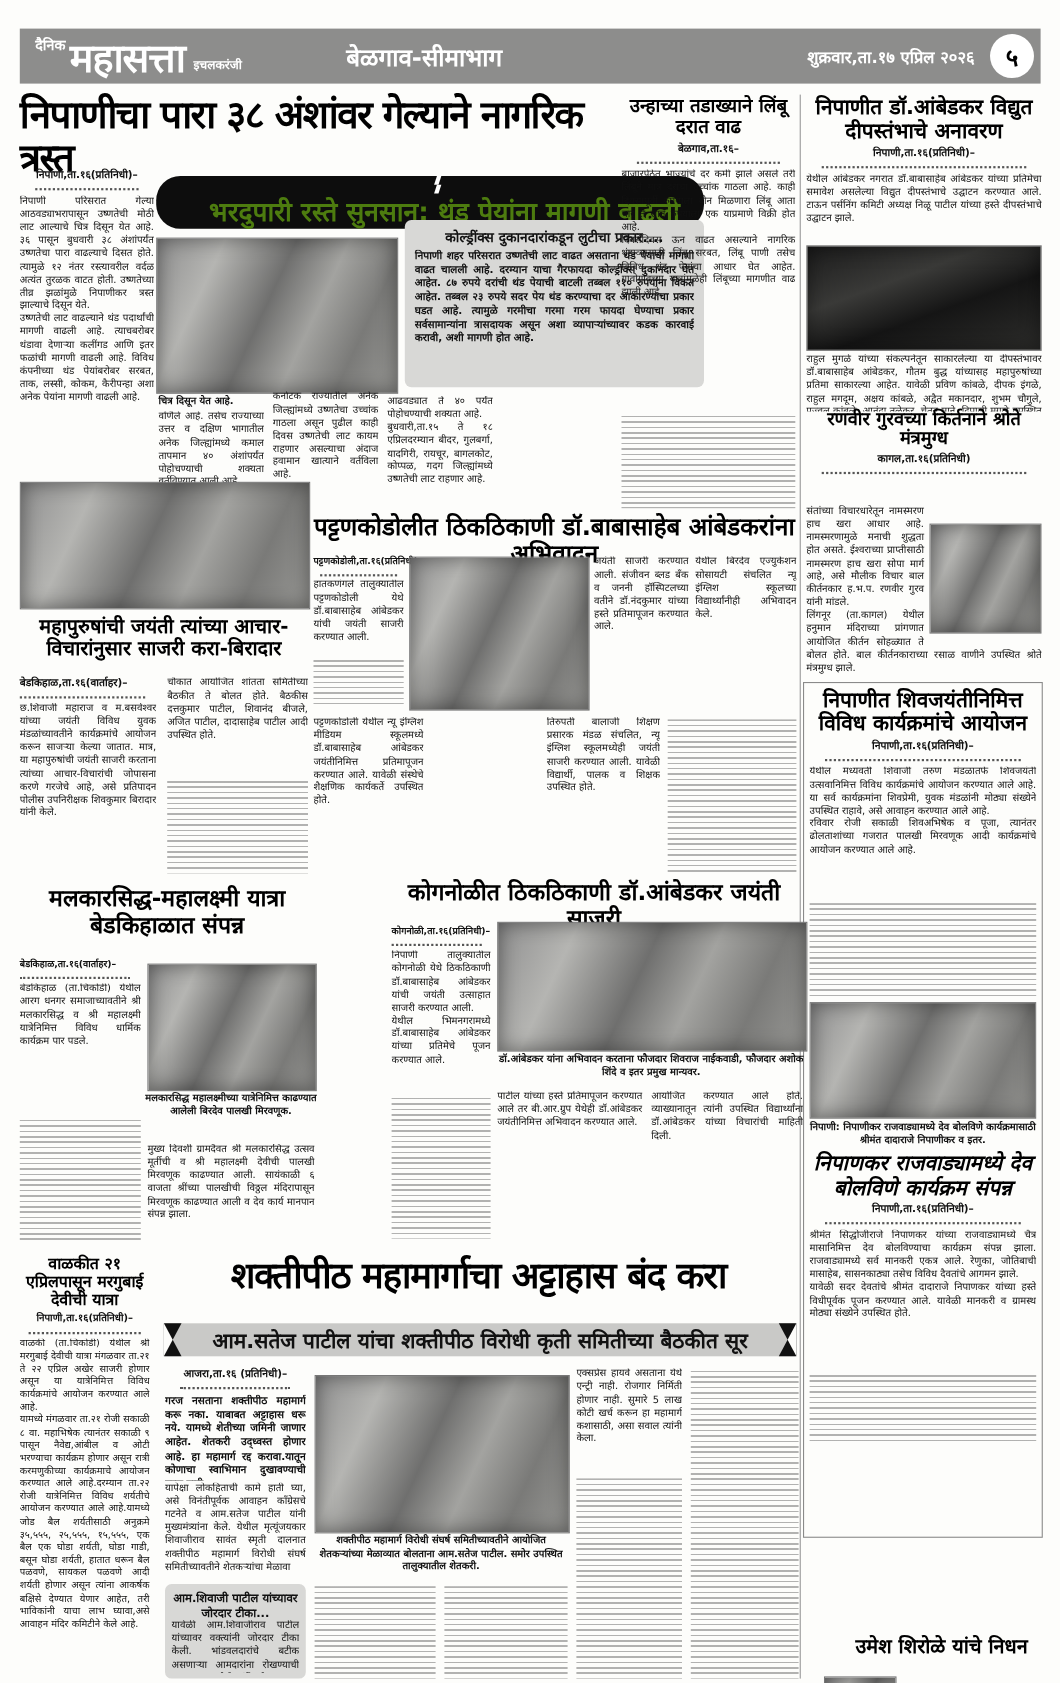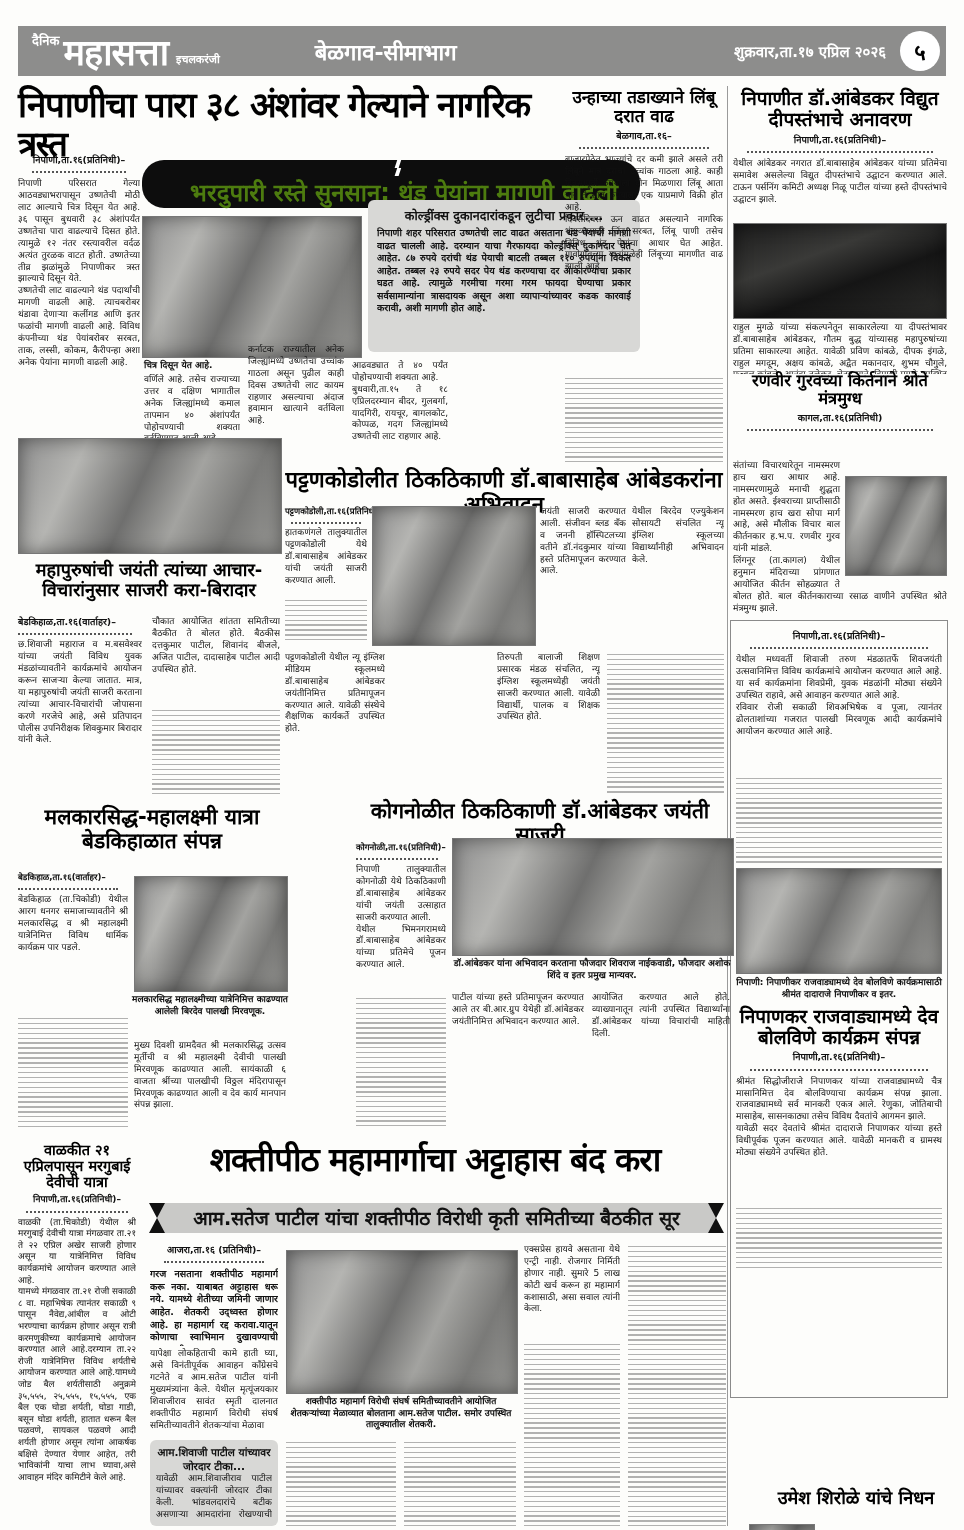--- a/index.html
+++ b/index.html
@@ -63,21 +63,21 @@
 
   <div class="abs photo" style="left:142px;top:216px;width:218px;height:140px;"></div>
   <div class="abs cap" style="left:144px;top:360px;width:110px;text-align:left;">चित्र दिसून येत आहे.</div>
 
   <div class="abs boxgray" style="left:368px;top:200px;width:272px;height:152px;padding:7px 9px;box-sizing:border-box;">
     <div style="font-size:12.5px;font-weight:bold;text-align:center;margin-bottom:3px;">कोल्ड्रींक्स दुकानदारांकडून लुटीचा प्रकार....</div>
     <div class="bd bd-bold" style="height:112px;">निपाणी शहर परिसरात उष्णतेची लाट वाढत असताना थंड पेयाची मागणी वाढत चालली आहे. दरम्यान याचा गैरफायदा कोल्ड्रींक्स दुकानदार घेत आहेत. ८७ रुपये दरांची थंड पेयाची बाटली तब्बल ११० रुपयांना विकत आहेत. तब्बल २३ रुपये सदर पेय थंड करण्याचा दर आकारण्याचा प्रकार घडत आहे. त्यामुळे गरमीचा गरमा गरम फायदा घेण्याचा प्रकार सर्वसामान्यांना त्रासदायक असून अशा व्यापाऱ्यांच्यावर कडक कारवाई करावी, अशी मागणी होत आहे.</div>
   </div>
 
   <div class="abs bd" style="left:144px;top:374px;width:96px;height:92px;">वर्णिले आहे. तसेच राज्याच्या उत्तर व दक्षिण भागातील अनेक जिल्ह्यांमध्ये कमाल तापमान ४० अंशांपर्यंत पोहोचण्याची शक्यता वर्तविण्यात आली आहे.</div>
-  <div class="abs bd" style="left:248px;top:344px;width:96px;height:106px;">कर्नाटक राज्यातील अनेक जिल्ह्यांमध्ये उष्णतेचा उच्चांक गाठला असून पुढील काही दिवस उष्णतेची लाट कायम राहणार असल्याचा अंदाज हवामान खात्याने वर्तविला आहे.</div>
+  <div class="abs bd" style="left:248px;top:356px;width:96px;height:106px;">कर्नाटक राज्यातील अनेक जिल्ह्यांमध्ये उष्णतेचा उच्चांक गाठला असून पुढील काही दिवस उष्णतेची लाट कायम राहणार असल्याचा अंदाज हवामान खात्याने वर्तविला आहे.</div>
   <div class="abs bd" style="left:352px;top:360px;width:96px;height:106px;">आढवड्यात ते ४० पर्यंत पोहोचण्याची शक्यता आहे.
 बुधवारी,ता.१५ ते १८ एप्रिलदरम्यान बीदर, गुलबर्गा, यादगिरी, रायचूर, बागलकोट, कोप्पळ, गदग जिल्ह्यांमध्ये उष्णतेची लाट राहणार आहे.</div>
 
   <div class="abs" style="left:565px;top:88px;width:158px;">
     <div class="hd" style="font-size:17px;">उन्हाच्या तडाख्याने लिंबू दरात वाढ</div>
     <div class="dl" style="margin-top:4px;">बेळगाव,ता.१६–</div>
     <div class="dots"></div>
     <div class="bd" style="height:220px;">बाजारपेठेत भाज्यांचे दर कमी झाले असले तरी लिंबूने मात्र दराचा उच्चांक गाठला आहे. काही दिवसापूर्वी रुपयाला दोन मिळणारा लिंबू आता चार ते सात रुपयाला एक याप्रमाणे विक्री होत आहे.
 दिवसेंदिवस ऊन वाढत असल्याने नागरिक थंडाव्यासाठी लिंबू सरबत, लिंबू पाणी तसेच विविध थंड पेयांचा आधार घेत आहेत. गावोगावच्या यात्रांमुळेही लिंबूच्या मागणीत वाढ झाली आहे.</div>
     <div class="ghost" style="height:84px;margin-top:4px;"></div>
@@ -99,28 +99,29 @@
     <div class="dl" style="margin-top:3px;">कागल,ता.१६(प्रतिनिधी)</div>
     <div class="dots"></div>
     <div class="bd" style="height:190px;">
       <div class="photo" style="float:right;width:100px;height:98px;margin:28px 0 3px 5px;"></div>
       <span>संतांच्या विचारधारेतून नामस्मरण हाच खरा आधार आहे. नामस्मरणामुळे मनाची शुद्धता होत असते. ईश्वराच्या प्राप्तीसाठी नामस्मरण हाच खरा सोपा मार्ग आहे, असे मौलीक विचार बाल कीर्तनकार ह.भ.प. रणवीर गुरव यांनी मांडले.
 लिंगनूर (ता.कागल) येथील हनुमान मंदिराच्या प्रांगणात आयोजित कीर्तन सोहळ्यात ते बोलत होते. बाल कीर्तनकाराच्या रसाळ वाणीने उपस्थित श्रोते मंत्रमुग्ध झाले.</span>
     </div>
   </div>
 
   <div class="abs artbox" style="left:730px;top:620px;width:218px;height:778px;padding:6px 5px;box-sizing:border-box;">
+    <div class="hd" style="font-size:19px;">निपाणीत शिवजयंतीनिमित्त विविध कार्यक्रमांचे आयोजन</div>
     <div class="dl" style="margin-top:3px;">निपाणी,ता.१६(प्रतिनिधी)–</div>
     <div class="dots"></div>
     <div class="bd" style="height:120px;">येथील मध्यवर्ती शिवाजी तरुण मंडळातर्फे शिवजयंती उत्सवानिमित्त विविध कार्यक्रमांचे आयोजन करण्यात आले आहे. या सर्व कार्यक्रमांना शिवप्रेमी, युवक मंडळांनी मोठ्या संख्येने उपस्थित राहावे, असे आवाहन करण्यात आले आहे.
 रविवार रोजी सकाळी शिवअभिषेक व पूजा, त्यानंतर ढोलताशांच्या गजरात पालखी मिरवणूक आदी कार्यक्रमांचे आयोजन करण्यात आले आहे.</div>
     <div class="ghost" style="height:86px;margin:4px 0;"></div>
     <div class="photo" style="height:104px;"></div>
     <div class="cap" style="margin:3px 0 5px 0;">निपाणी: निपाणीकर राजवाड्यामध्ये देव बोलविणे कार्यक्रमासाठी श्रीमंत दादाराजे निपाणीकर व इतर.</div>
-    <div class="hd" style="font-size:19px;">निपाणकर राजवाड्यामध्ये देव बोलविणे कार्यक्रम संपन्न</div>
+    <div class="hd" style="font-size:19px;font-style:italic;">निपाणकर राजवाड्यामध्ये देव बोलविणे कार्यक्रम संपन्न</div>
     <div class="dl" style="margin-top:3px;">निपाणी,ता.१६(प्रतिनिधी)–</div>
     <div class="dots"></div>
     <div class="bd" style="height:128px;">श्रीमंत सिद्धोजीराजे निपाणकर यांच्या राजवाड्यामध्ये चैत्र मासानिमित्त देव बोलविण्याचा कार्यक्रम संपन्न झाला. राजवाड्यामध्ये सर्व मानकरी एकत्र आले. रेणुका, जोतिबाची मासाहेब, सासनकाठ्या तसेच विविध दैवतांचे आगमन झाले.
 यावेळी सदर देवतांचे श्रीमंत दादाराजे निपाणकर यांच्या हस्ते विधीपूर्वक पूजन करण्यात आले. यावेळी मानकरी व ग्रामस्थ मोठ्या संख्येने उपस्थित होते.</div>
     <div class="ghost" style="height:60px;margin-top:4px;"></div>
   </div>
 
   <div class="abs" style="left:733px;top:1488px;width:214px;margin-left:16px;">
     <div class="hd" style="font-size:18px;">उमेश शिरोळे यांचे निधन</div>
     <div class="bd" style="height:100px;margin-top:4px;">

